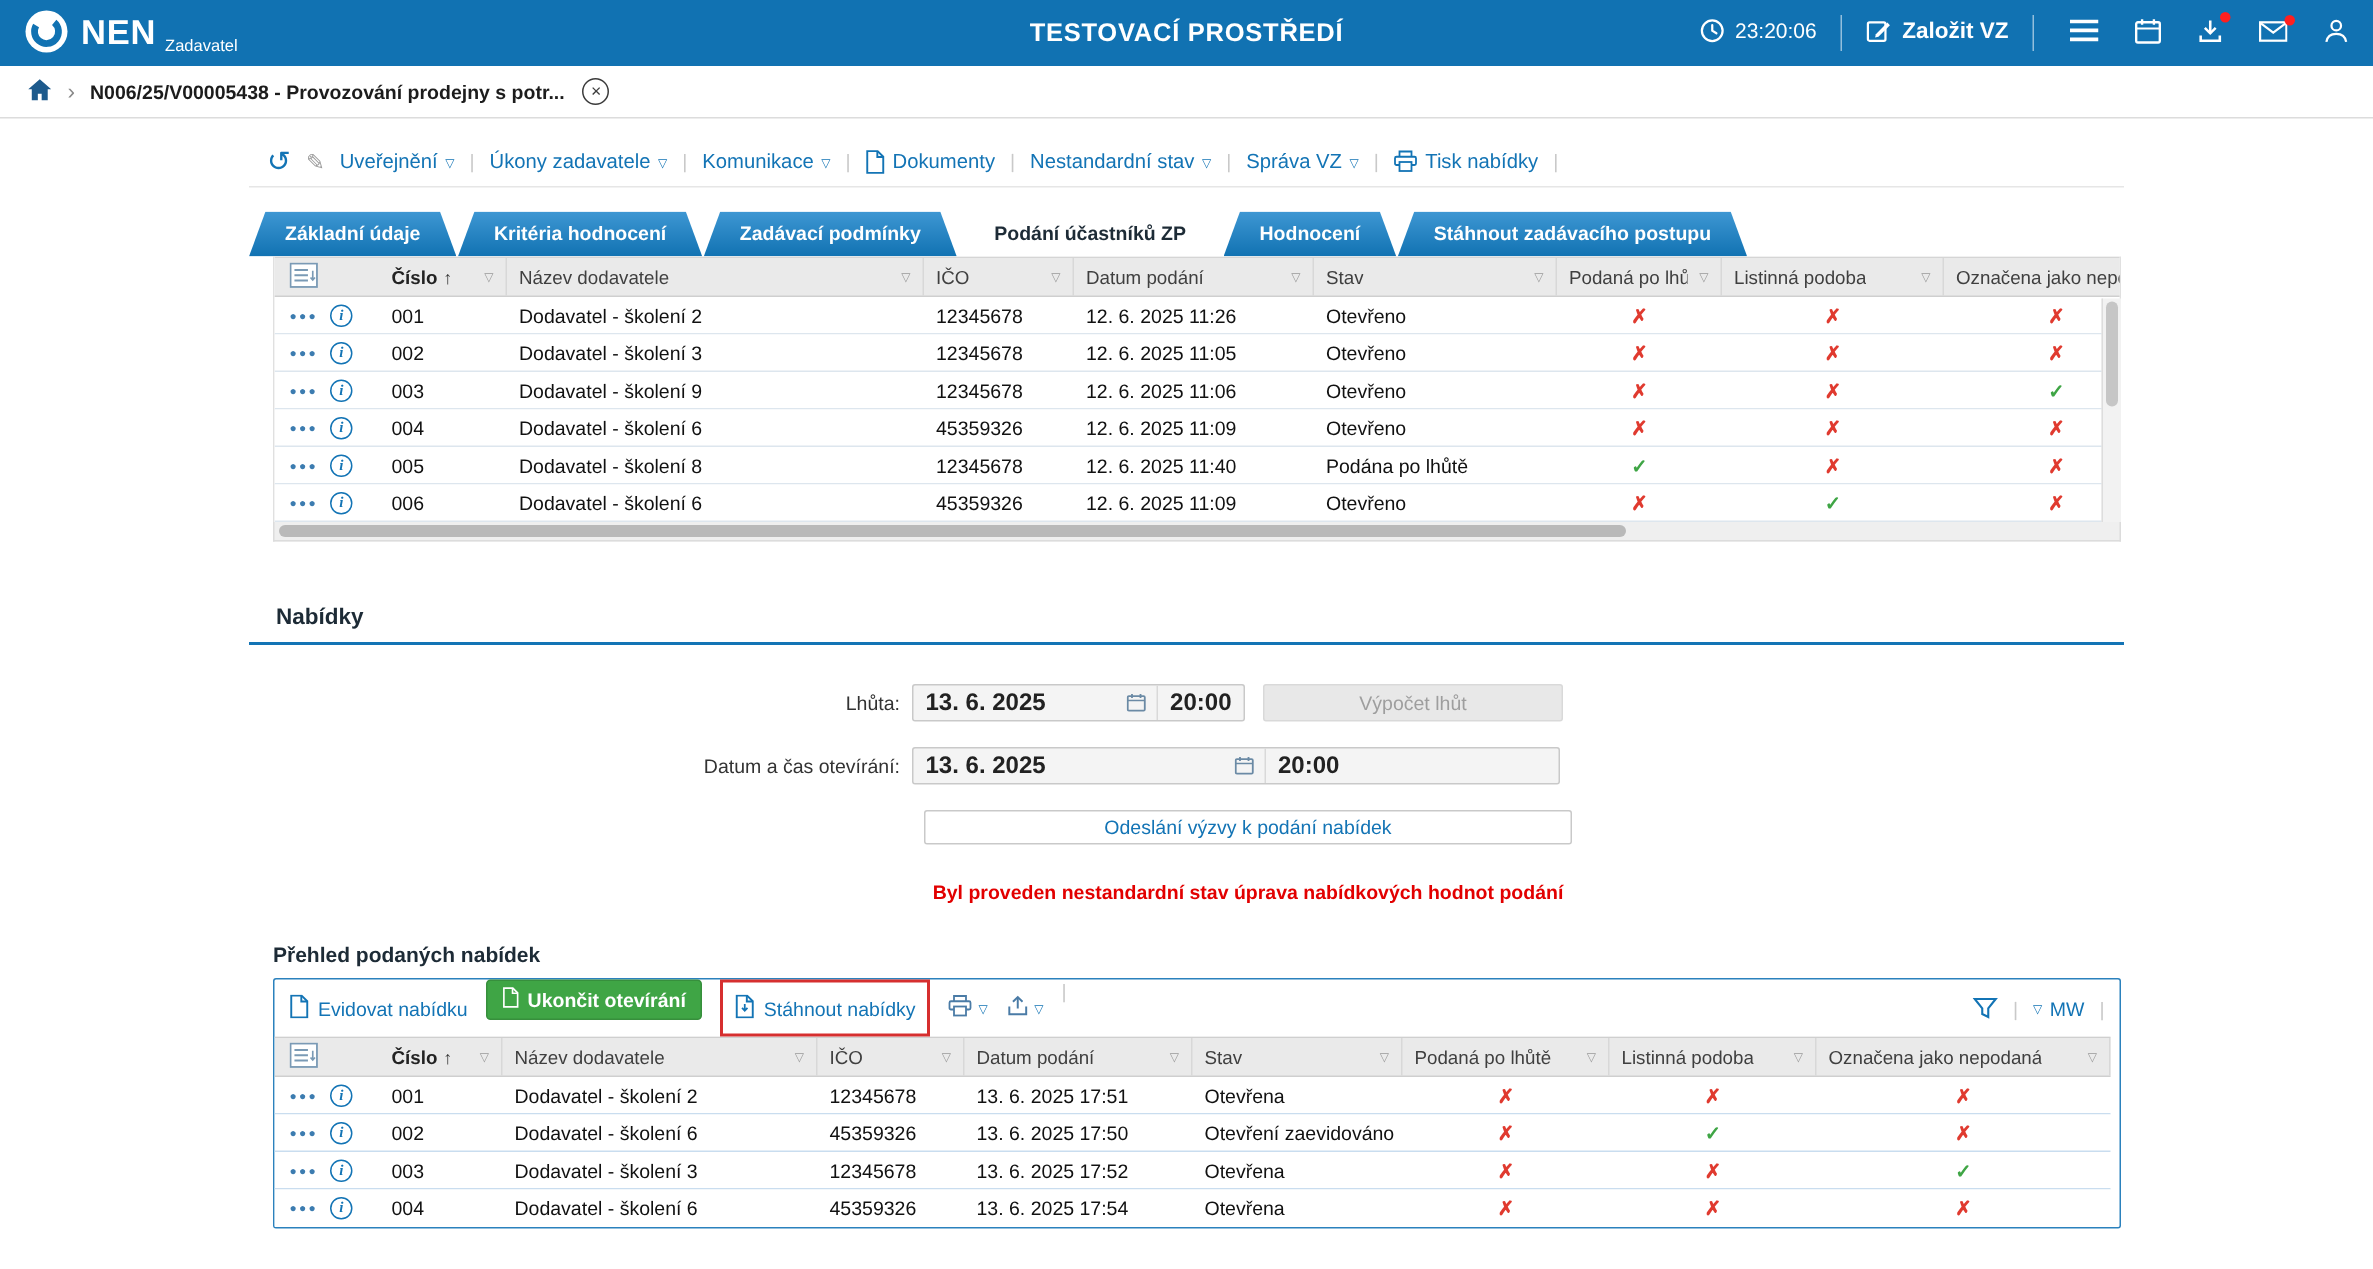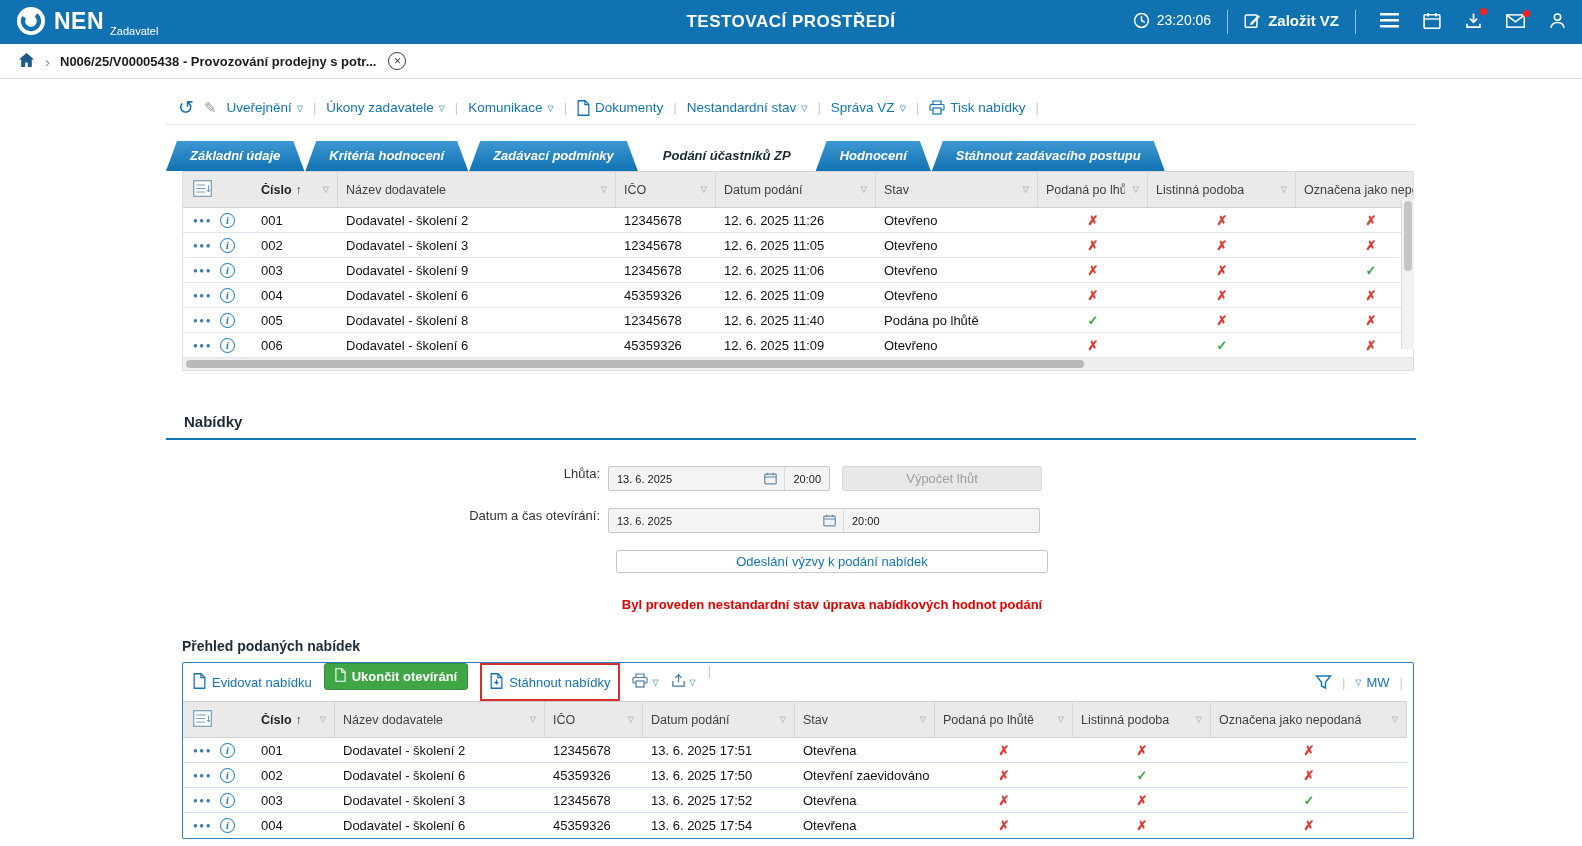--- a/index.html
+++ b/index.html
@@ -58,28 +58,27 @@
     gap: 5px; cursor: pointer; white-space: nowrap;
   }
   .cmd-caret { font-size: 8px; margin-top: 2px; }
   
   .tabs { margin-top: 16px; display: flex; height: 30px; }
   .tab {
     background: linear-gradient(180deg, #3e97d3 0%, #1172b2 100%);
     color: #fff; font-weight: bold; font-size: 13px; line-height: 30px;
     padding: 0 24px; margin-right: 1px; cursor: pointer; white-space: nowrap;
     clip-path: polygon(11px 0, calc(100% - 11px) 0, 100% 100%, 0 100%);
-    font-style: italic;
   }
   .tab.active { background: #fff; color: #1d2b36; }
   
   .t1wrap { position: relative; width: 1232px; margin-left: 16px; }
   .grid { overflow: hidden; border-left: 1px solid #e0e0e0; border-right: 1px solid #e0e0e0; }
   .grid-head {
-    display: flex; width: max-content; background: #eaeaea; height: 37px;
+    display: flex; width: max-content; background: #eaeaea; height: 27px;
     border-top: 1px solid #d5d5d5; border-bottom: 1px solid #cfcfcf;
     color: #3f3f3f; font-size: 12.5px;
   }
   .grid-row {
     display: flex; width: max-content; height: 25px; background: #fff;
     border-bottom: 1px solid #dde6ee; font-size: 13px; color: #111; cursor: pointer;
   }
   .g-cell {
     flex: 0 0 auto; display: flex; align-items: center; padding: 0 8px;
     overflow: hidden; white-space: nowrap; gap: 4px;
@@ -110,27 +109,27 @@
     position: relative; height: 13px; background: #efefef;
     border: 1px solid #dcdcdc; border-top: none;
   }
   .hthumb { position: absolute; top: 2px; bottom: 2px; left: 3px; width: 73%; background: #b9b9b9; border-radius: 6px; }
   
   .section-title {
     margin-top: 42px; padding: 0 0 8px 18px; font-size: 15px; font-weight: bold;
     color: #1d2b36; border-bottom: 2px solid #1374b5;
   }
   .form { margin-top: 26px; }
-  .f-row { display: flex; align-items: flex-start; margin-bottom: 17px; }
+  .f-row { display: flex; align-items: center; margin-bottom: 17px; }
   .f-label { width: 442px; text-align: right; padding-right: 8px; color: #333; font-size: 13px; }
   .field {
     display: flex; align-items: stretch; background: #f4f4f4;
     border: 1px solid #c9c9c9; height: 25px; border-radius: 2px;
   }
-  .field .val { font-weight: normal; font-size: 11px; padding: 0 8px; display: flex; align-items: center; }
+  .field .val { font-weight: bold; font-size: 16px; padding: 0 8px; display: flex; align-items: center; }
   .field .cal { display: flex; align-items: center; padding: 0 7px; cursor: pointer; color: #6b8aa5; }
   .field .tpart { border-left: 1px solid #d9d9d9; display: flex; align-items: center; }
   .w222 { width: 222px; }
   .w432 { width: 432px; }
   .flex1 { flex: 1; }
   .btn-disabled {
     margin-left: 12px; width: 200px; height: 25px; display: flex; align-items: center;
     justify-content: center; background: #e8e8e8; color: #9e9e9e;
     border: 1px solid #d9d9d9; font-size: 13px; border-radius: 2px;
   }

